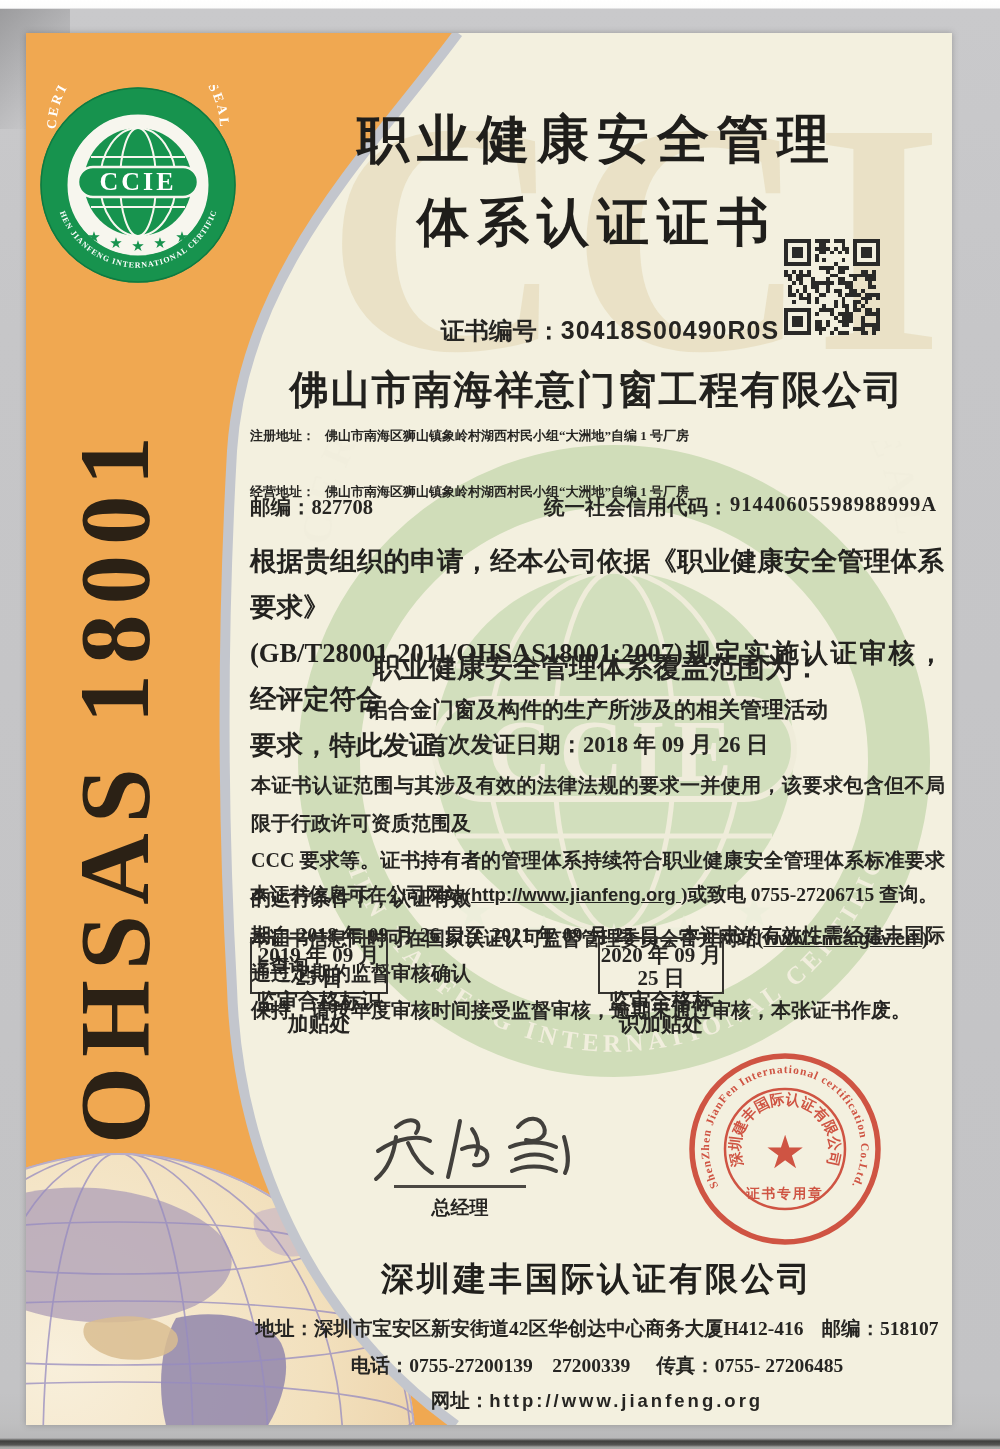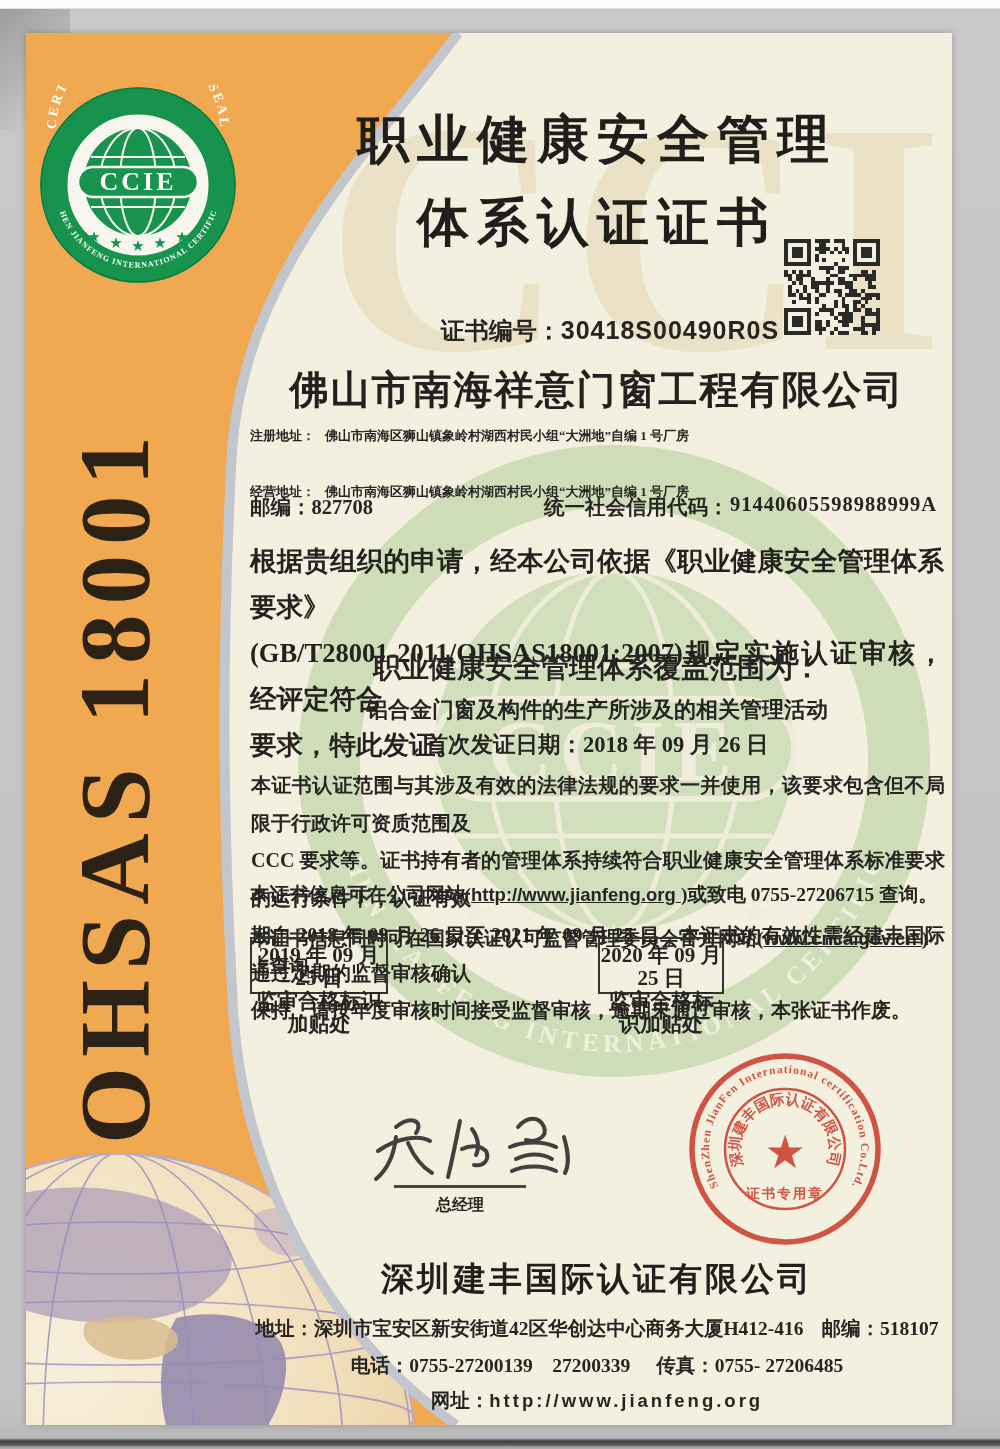--- a/index.html
+++ b/index.html
@@ -34,21 +34,21 @@
   .para1{font-size:26.5px;line-height:46px;font-weight:600;text-align:justify;color:#23221f;}
   .scopehead{font-size:28px;font-weight:bold;}
   .scopetext{font-size:22px;font-weight:600;}
   .firstissue{font-size:22.5px;font-weight:bold;}
   .para2{font-size:20px;line-height:37.5px;font-weight:600;text-align:justify;}
   .info{font-size:19.5px;font-weight:700;}
   .info .url{text-decoration:underline;font-family:"Liberation Sans",sans-serif;font-size:18.5px;}
   .stickbox{position:absolute;border:2.5px solid #35332f;text-align:center;padding-top:5px;
     font-size:21px;font-weight:600;line-height:23px;background:transparent;}
   .sigline{position:absolute;border-bottom:3px solid #4b4843;}
-  .sigrole{position:absolute;text-align:center;font-size:16px;font-weight:600;}
+  .sigrole{position:absolute;text-align:center;font-size:19px;font-weight:600;}
   .issuer{font-size:33px;font-weight:bold;letter-spacing:3px;color:#21201d;}
   .bline{font-size:19.5px;font-weight:700;}
   .bline .web{letter-spacing:3px;font-family:"Liberation Sans",sans-serif;font-size:18.5px;font-weight:bold;}
   .qr{position:absolute;}
   .redseal{position:absolute;opacity:.92;}
 </style>
 </head>
 <body>
 
 <div class="scene">

